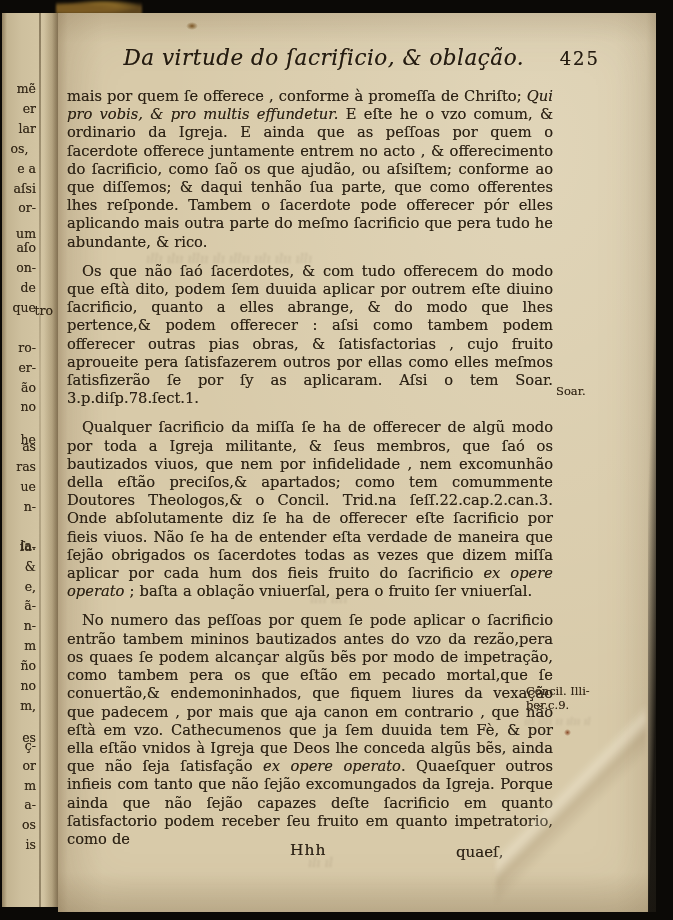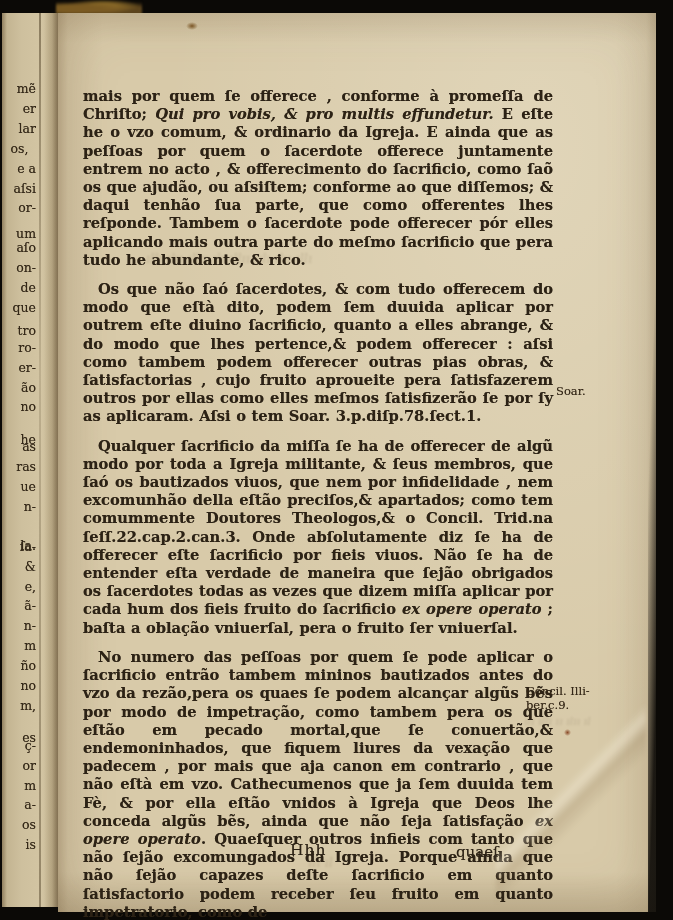--- a/index.html
+++ b/index.html
@@ -76,21 +76,21 @@
     font-size:18px;letter-spacing:2px;color:#241b10;
     text-shadow:0 0 .6px rgba(36,27,16,.5);
   }
 
   .text-col{
     position:absolute;left:9px;top:74px;width:486px;
     font-size:14.7px;line-height:18.2px;text-align:justify;
     color:#2c2215;text-shadow:0 0 .5px rgba(44,34,21,.55);
     word-spacing:.4px;
   }
-  .text-col p{margin:0 0 11px 16px;text-indent:15px;font-weight:bold;}
+  .text-col p{margin:0 0 11px 0;text-indent:15px;}
   .text-col p.noindent{text-indent:0;}
   .text-col .ital{font-style:italic;}
 
   .margin-note{
     position:absolute;width:92px;
     font-size:11.5px;line-height:13.5px;color:#332616;
     text-shadow:0 0 .4px rgba(51,38,22,.5);
   }
   .note-0{left:498px;top:372px;}
   .note-1{left:468px;top:672px;}
@@ -132,21 +132,21 @@
         <span class="edge-frag" style="top: 109.8px;">lar</span>
         <span class="edge-frag" style="top: 129.7px; text-align: center;">os,</span>
         <span class="edge-frag" style="top: 149.6px;">e a</span>
         <span class="edge-frag" style="top: 169.5px;">aſsi</span>
         <span class="edge-frag" style="top: 189.4px;">or-</span>
         <span class="edge-frag" style="top: 215px;">um</span>
         <span class="edge-frag" style="top: 229.2px;">aſo</span>
         <span class="edge-frag" style="top: 249.1px;">on-</span>
         <span class="edge-frag" style="top: 269px;">de</span>
         <span class="edge-frag" style="top: 288.9px;">que</span>
-        <span class="edge-frag" style="top: 312px;">tro</span>
+        <span class="edge-frag" style="top: 292px; margin-left: 17px;">tro</span>
         <span class="edge-frag" style="top: 328.7px;">ro-</span>
         <span class="edge-frag" style="top: 348.6px;">er-</span>
         <span class="edge-frag" style="top: 368.5px;">ão</span>
         <span class="edge-frag" style="top: 388.4px;">no</span>
         <span class="edge-frag" style="top: 421px;">he</span>
         <span class="edge-frag" style="top: 428.2px;">as</span>
         <span class="edge-frag" style="top: 448.1px;">ras</span>
         <span class="edge-frag" style="top: 468px;">ue</span>
         <span class="edge-frag" style="top: 487.9px;">n-</span>
         <span class="edge-frag" style="top: 527px;">la.</span>
@@ -164,20 +164,24 @@
         <span class="edge-frag" style="top: 746.6px;">or</span>
         <span class="edge-frag" style="top: 766.5px;">m</span>
         <span class="edge-frag" style="top: 786.4px;">a-</span>
         <span class="edge-frag" style="top: 806.3px;">os</span>
         <span class="edge-frag" style="top: 826.2px;">is</span>
       </div>
   </div>
 
   <div class="page">
 
+    <div class="header">
+      <span class="title">Da virtude do ſacrificio, &amp; oblação.</span>
+      <span class="pagenum">425</span>
+    </div>
 
     <div class="text-col" id="text-body">
         <p class="noindent"><span>mais por quem ſe offerece , conforme à promeſſa de Chriſto; </span><span class="ital">Qui pro vobis, &amp; pro multis effundetur.</span><span> E eſte he o vzo comum, &amp; ordinario da Igreja. E ainda que as peſſoas por quem o ſacerdote offerece juntamente entrem no acto , &amp; offerecimento do ſacrificio, como ſaõ os que ajudão, ou aſsiſtem; conforme ao que diſſemos; &amp; daqui tenhão ſua parte, que como offerentes lhes reſponde. Tambem o ſacerdote pode offerecer pór elles aplicando mais outra parte do meſmo ſacrificio que pera tudo he abundante, &amp; rico.</span></p>
         <p><span>Os que não ſaó ſacerdotes, &amp; com tudo offerecem do modo que eſtà dito, podem ſem duuida aplicar por outrem eſte diuino ſacrificio, quanto a elles abrange, &amp; do modo que lhes pertence,&amp; podem offerecer : aſsi como tambem podem offerecer outras pias obras, &amp; ſatisfactorias , cujo fruito aproueite pera ſatisfazerem outros por ellas como elles meſmos ſatisfizerão ſe por ſy as aplicaram.  Aſsi o tem Soar. 3.p.diſp.78.ſect.1.</span></p>
         <p><span>Qualquer ſacrificio da miſſa ſe ha de offerecer de algũ modo por toda a Igreja militante, &amp; ſeus  membros, que ſaó os bautizados viuos, que nem por infidelidade , nem excomunhão della eſtão preciſos,&amp; apartados; como tem comummente Doutores Theologos,&amp; o Concil. Trid.na ſeſſ.22.cap.2.can.3.  Onde abſolutamente diz ſe ha de offerecer eſte ſacrificio por fieis viuos. Não ſe ha de entender eſta verdade  de maneira que ſejão obrigados os ſacerdotes todas as vezes  que dizem miſſa aplicar por cada hum dos fieis fruito do ſacrificio  </span><span class="ital">ex opere operato</span><span> ; baſta a oblação vniuerſal, pera o fruito ſer vniuerſal.</span></p>
         <p><span>No numero das peſſoas por quem ſe pode aplicar o ſacrificio entrão tambem mininos bautizados antes do vzo da rezão,pera os quaes ſe podem alcançar algũs bẽs por modo de impetração, como tambem pera os que eſtão em pecado mortal,que ſe conuertão,&amp; endemoninhados, que fiquem liures da vexação que padecem , por mais que aja canon em contrario , que não eſtà em vzo. Cathecumenos que ja ſem duuida tem Fè, &amp; por ella eſtão vnidos à Igreja que Deos lhe conceda algũs bẽs, ainda que não ſeja ſatisfação </span><span class="ital">ex opere operato</span><span>. Quaeſquer outros infieis com tanto que não ſejão excomungados da Igreja. Porque ainda que não ſejão capazes deſte ſacrificio em quanto ſatisfactorio podem receber ſeu fruito em quanto impetratorio, como de</span></p>
       </div>
 
     <div id="margin-notes">
         <div class="margin-note note-0">

